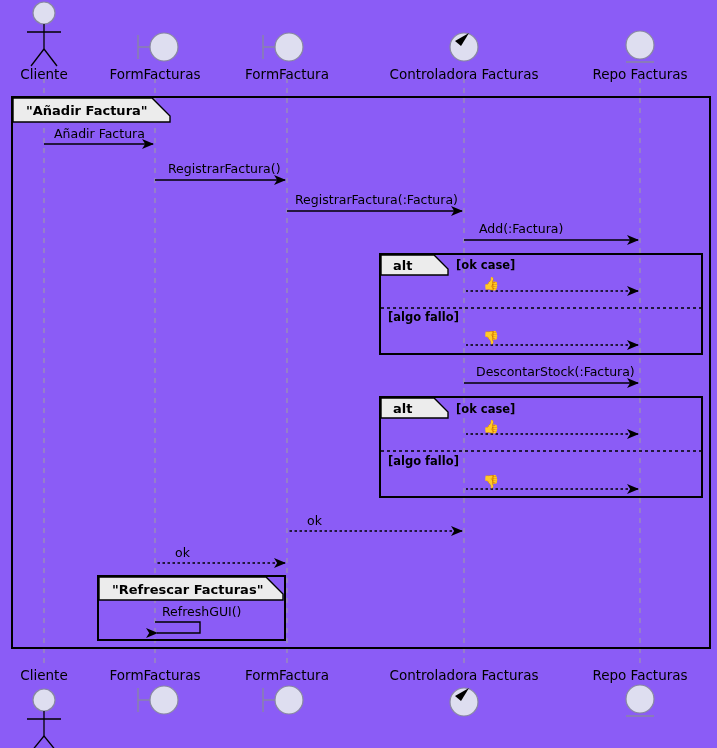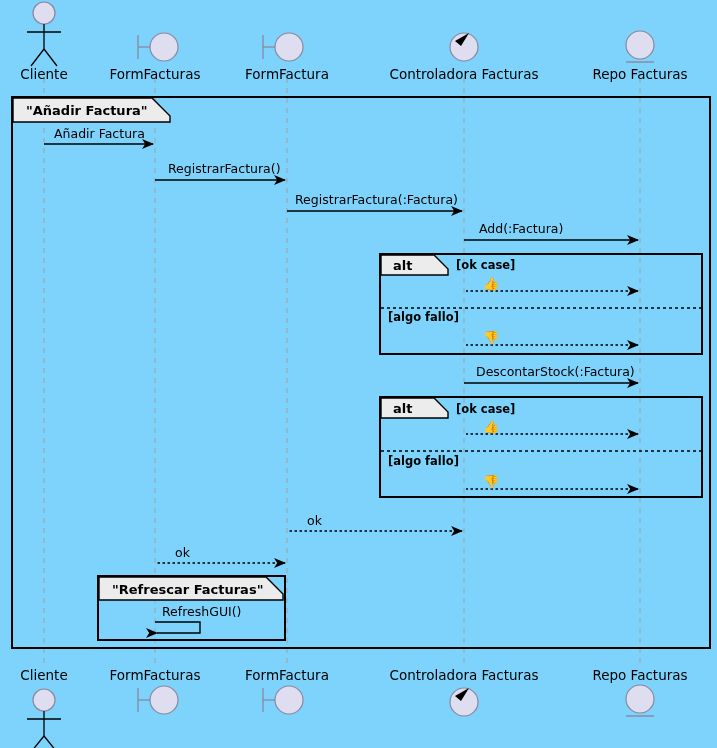--- a/index.html
+++ b/index.html
@@ -7,21 +7,21 @@
     padding: 0;
     background: #ffffff;
   }
   body {
     font-family: "DejaVu Sans", sans-serif;
   }
   #diagram {
     position: relative;
     width: 717px;
     height: 748px;
-    background: #7dd3fc;
+    background: #8b5cf6;
     overflow: hidden;
   }
   #diagram svg {
     position: absolute;
     top: 0;
     left: 0;
   }
   .lbl {
     font-family: "DejaVu Sans", sans-serif;
     font-size: 13px;

